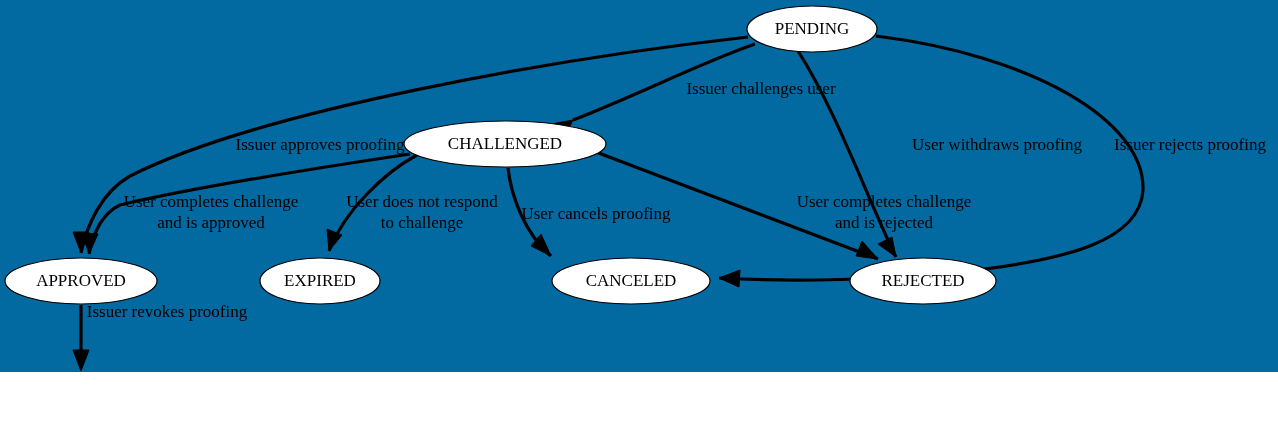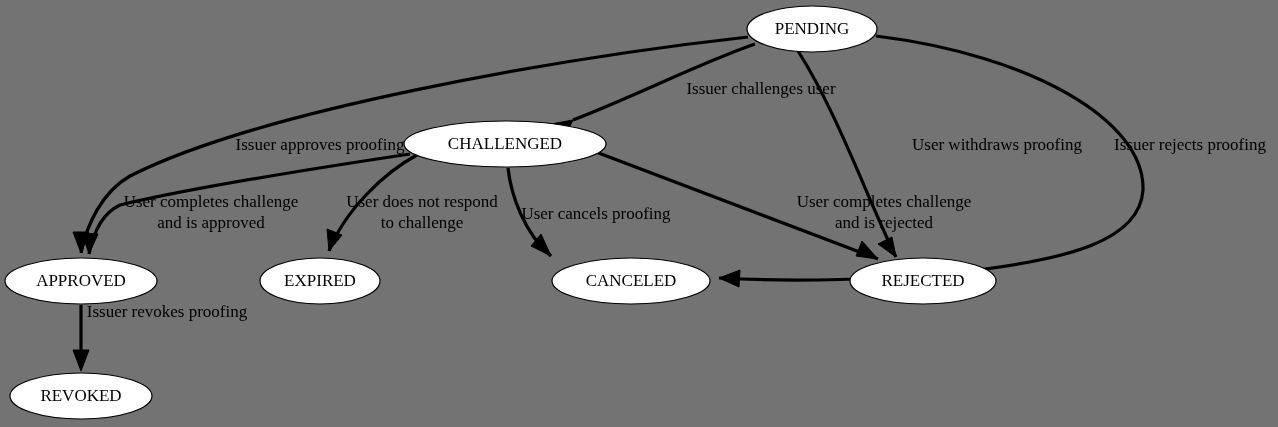--- a/index.html
+++ b/index.html
@@ -6,22 +6,22 @@
     margin: 0;
     padding: 0;
     background: #ffffff;
   }
   body {
     font-family: "Liberation Serif", "DejaVu Serif", serif;
   }
   #diagram-root {
     position: relative;
     width: 1278px;
-    height: 427px;
-    background: #737373;
+    height: 372px;
+    background: #0369a1;
     overflow: hidden;
   }
   svg#graph {
     display: block;
     width: 1278px;
     height: 427px;
   }
   .node-ellipse {
     fill: #ffffff;
     stroke: #000000;

